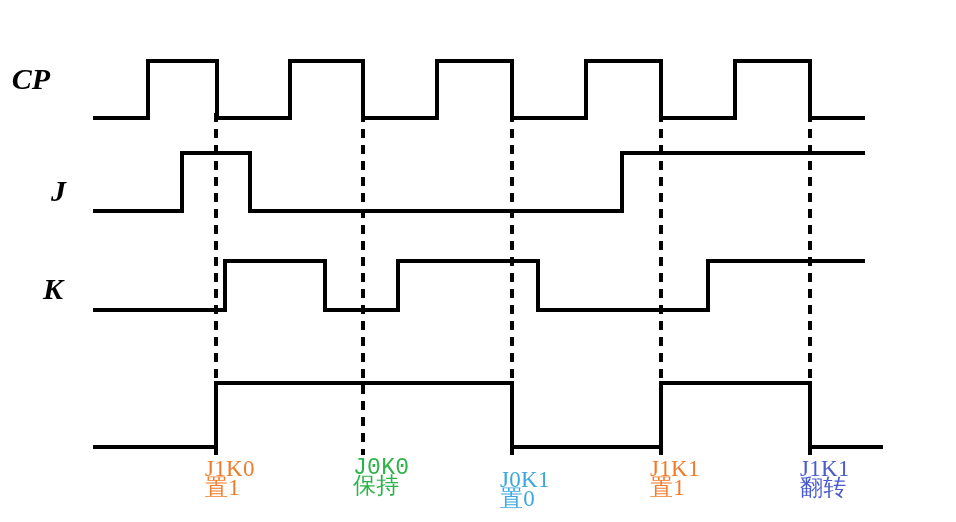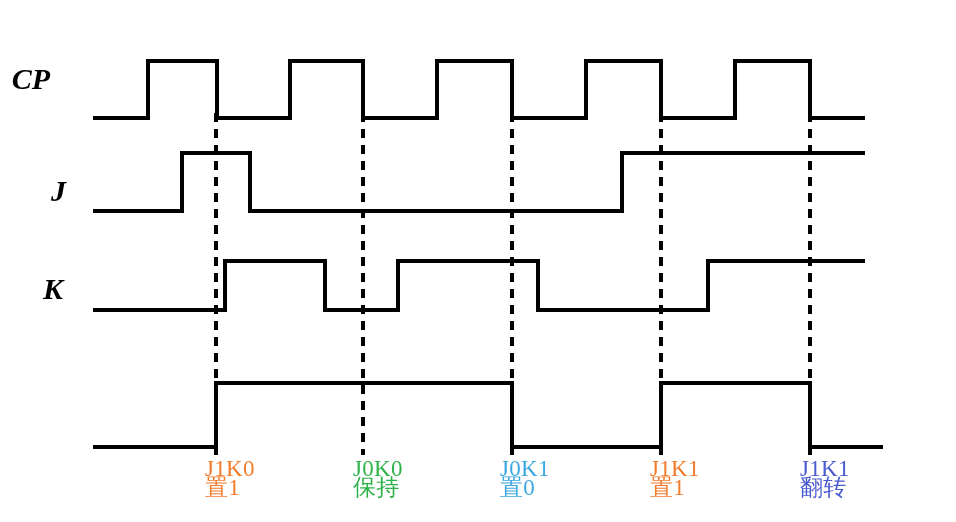--- a/index.html
+++ b/index.html
@@ -66,25 +66,25 @@
   </svg>
 
   <div class="sig-label" id="label-cp" style="left: -10px; top: 64px; width: 60px;">CP</div>
   <div class="sig-label" id="label-j" style="left: 6px; top: 176px; width: 60px;">J</div>
   <div class="sig-label" id="label-k" style="left: 3px; top: 274px; width: 60px;">K</div>
 
   <div class="event-label" id="event-0" style="left: 205px; top: 459px; color: rgb(240, 124, 43);">
     <span class="line1">J1K0</span>
     <span class="line2">置1</span>
   </div>
-  <div class="event-label" id="event-1" style="left: 353px; top: 459px; color: rgb(46, 179, 74);">
+  <div class="event-label" id="event-1" style="left: 353px; top: 459px; color: rgb(46, 179, 74); font-family: Liberation Mono, monospace;">
     <span class="line1">J0K0</span>
     <span class="line2">保持</span>
   </div>
-  <div class="event-label" id="event-2" style="left: 500px; top: 459px; color: rgb(59, 167, 224);">
+  <div class="event-label" id="event-2" style="left: 500px; top: 470px; color: rgb(59, 167, 224);">
     <span class="line1">J0K1</span>
     <span class="line2">置0</span>
   </div>
   <div class="event-label" id="event-3" style="left: 650px; top: 459px; color: rgb(240, 124, 43);">
     <span class="line1">J1K1</span>
     <span class="line2">置1</span>
   </div>
   <div class="event-label" id="event-4" style="left: 800px; top: 459px; color: rgb(74, 91, 208);">
     <span class="line1">J1K1</span>
     <span class="line2">翻转</span>

